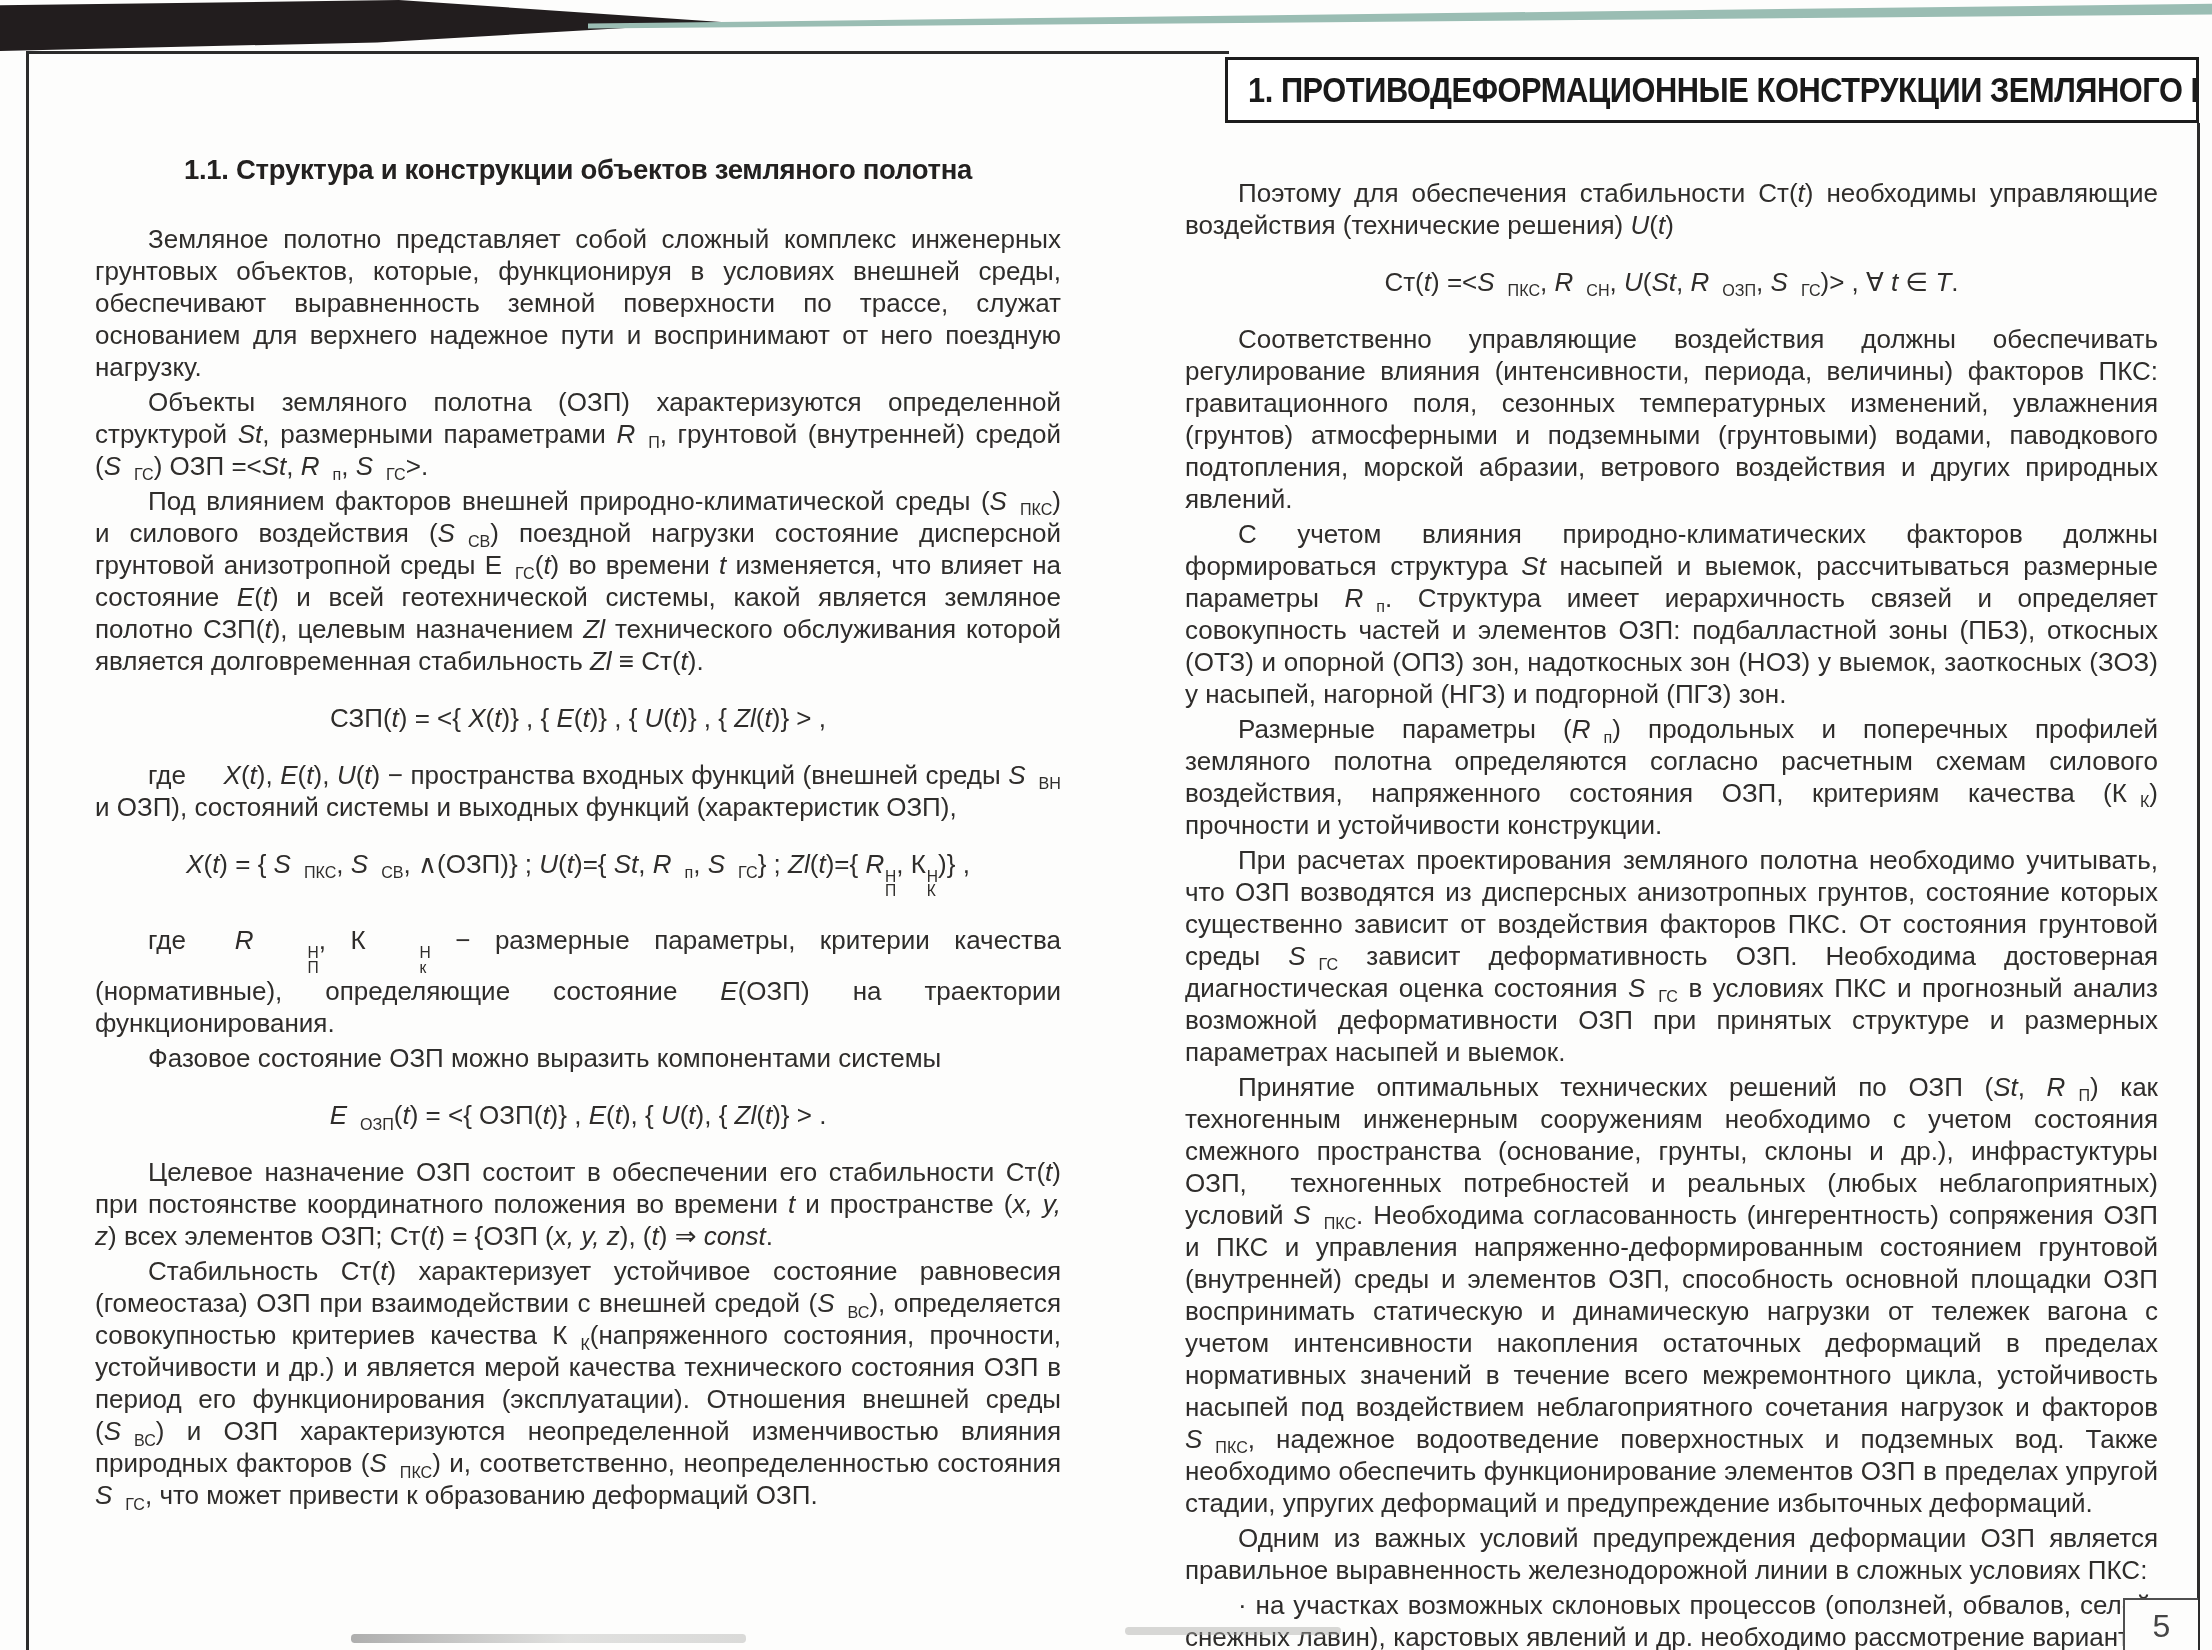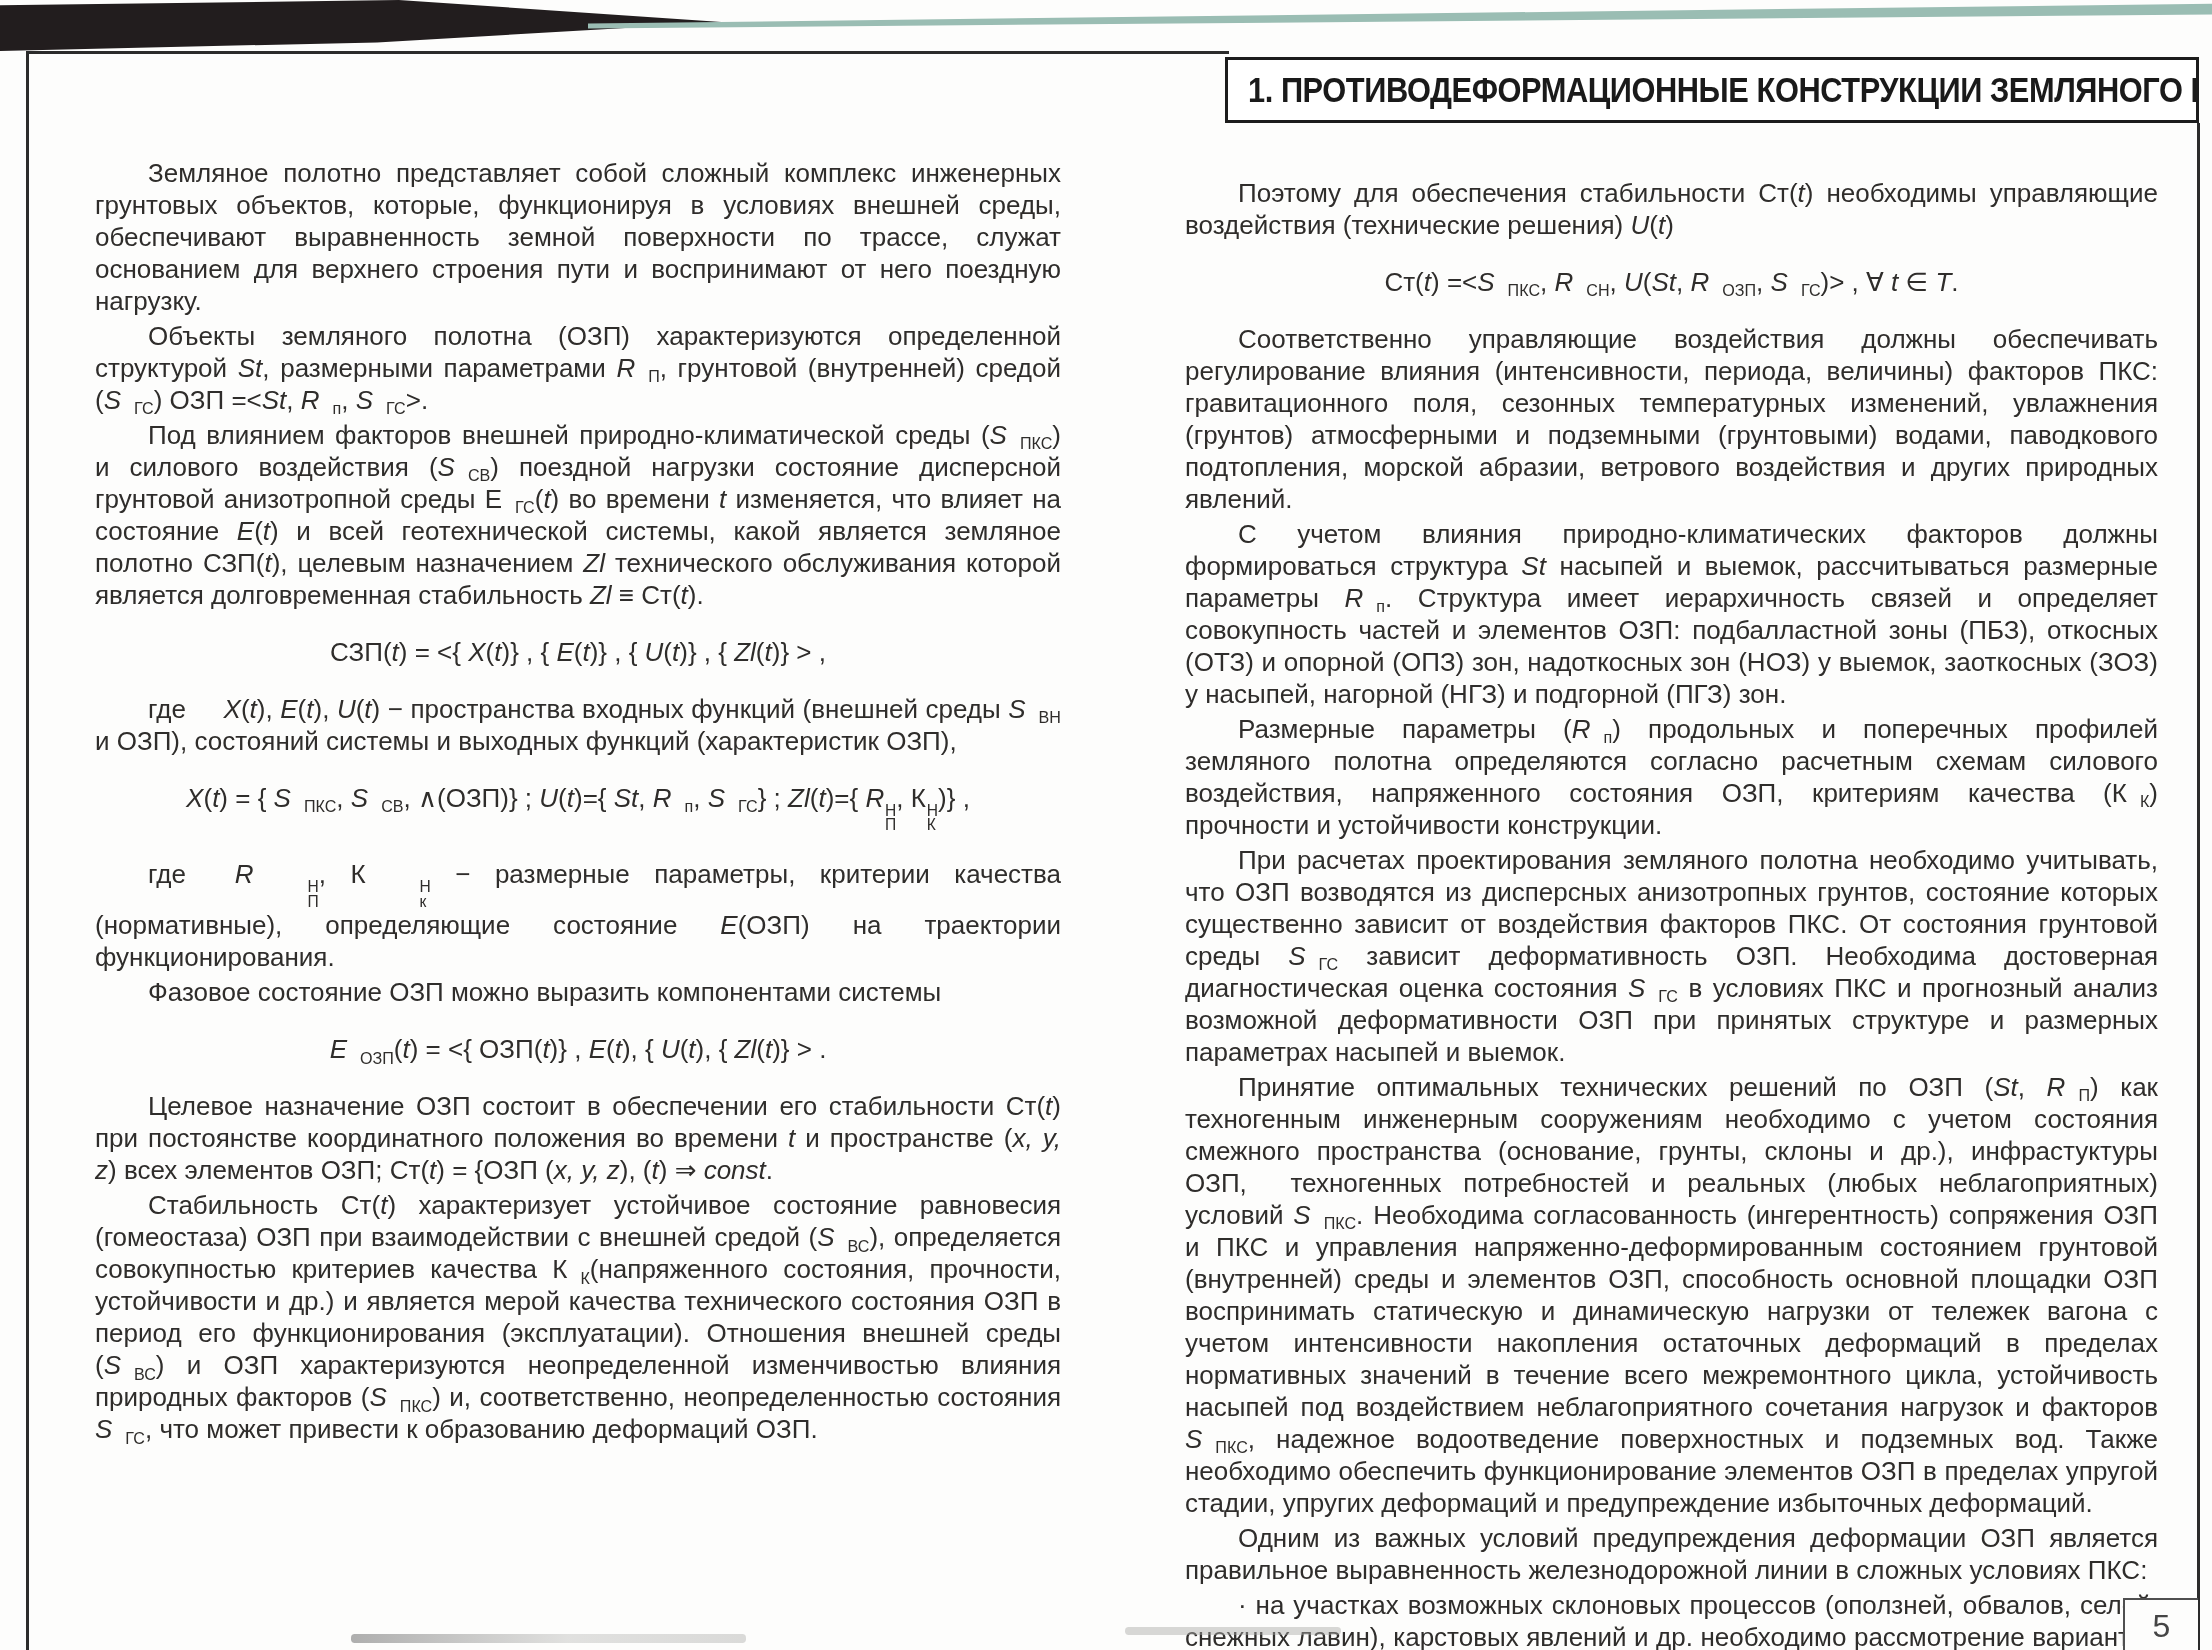--- a/index.html
+++ b/index.html
@@ -69,22 +69,23 @@
   <div class="band-teal"></div>
   <div class="frame-top"></div>
   <div class="frame-left"></div>
   <div class="frame-right"></div>
 
   <div class="chapter-box">
     <div class="chapter-title">1. ПРОТИВОДЕФОРМАЦИОННЫЕ КОНСТРУКЦИИ ЗЕМЛЯНОГО ПОЛОТНА</div>
   </div>
 
   <div class="col col-left">
+    <h2 class="section-title">1.1. Структура и конструкции объектов земляного полотна</h2>
     <div id="left-blocks">
-        <p class="p">Земляное полотно представляет собой сложный комплекс инженерных грунтовых объектов, которые, функционируя в условиях внешней среды, обеспечивают выравненность земной поверхности по трассе, служат основанием для верхнего строения пути и воспринимают от него поездную нагрузку.</p>
+        <p class="p">Земляное полотно представляет собой сложный комплекс инженерных грунтовых объектов, которые, функционируя в условиях внешней среды, обеспечивают выравненность земной поверхности по трассе, служат основанием для верхнего надежное пути и воспринимают от него поездную нагрузку.</p>
         <p class="p">Объекты земляного полотна (ОЗП) характеризуются определенной структурой <span class="it">St</span>, размерными параметрами <span class="it">R</span><span class="sb">П</span>, грунтовой (внутренней) средой (<span class="it">S</span><span class="sb">ГС</span>) ОЗП =&lt;<span class="it">St</span>, <span class="it">R</span><span class="sb">п</span>, <span class="it">S</span><span class="sb">ГС</span>&gt;.</p>
         <p class="p">Под влиянием факторов внешней природно-климатической среды (<span class="it">S</span><span class="sb">ПКС</span>) и силового воздействия (<span class="it">S</span><span class="sb">СВ</span>) поездной нагрузки состояние дисперсной грунтовой анизотропной среды Е<span class="sb">ГС</span>(<span class="it">t</span>) во времени <span class="it">t</span> изменяется, что влияет на состояние <span class="it">E</span>(<span class="it">t</span>) и всей геотехнической системы, какой является земляное полотно СЗП(<span class="it">t</span>), целевым назначением <span class="it">Zl</span> технического обслуживания которой является долговременная стабильность <span class="it">Zl</span> ≡ Ст(<span class="it">t</span>).</p>
         <p class="f">СЗП(<span class="it">t</span>) = &lt;{ <span class="it">X</span>(<span class="it">t</span>)} , { <span class="it">E</span>(<span class="it">t</span>)} , { <span class="it">U</span>(<span class="it">t</span>)} , { <span class="it">Zl</span>(<span class="it">t</span>)} &gt; ,</p>
         <p class="p">где&nbsp;&nbsp;&nbsp;&nbsp; <span class="it">X</span>(<span class="it">t</span>), <span class="it">E</span>(<span class="it">t</span>), <span class="it">U</span>(<span class="it">t</span>) − пространства входных функций (внешней среды <span class="it">S</span><span class="sb">ВН</span> и ОЗП), состояний системы и выходных функций (характеристик ОЗП),</p>
         <p class="f"><span class="it">X</span>(<span class="it">t</span>) = { <span class="it">S</span><span class="sb">ПКС</span>, <span class="it">S</span><span class="sb">СВ</span>, ∧(ОЗП)} ; <span class="it">U</span>(<span class="it">t</span>)={ <span class="it">St</span>, <span class="it">R</span><span class="sb">п</span>, <span class="it">S</span><span class="sb">ГС</span>} ; <span class="it">Zl</span>(<span class="it">t</span>)={ <span class="mst"><span class="it">R</span><span class="st">
               <span>Н</span>
               <span>П</span>
             </span></span>, <span class="mst"><span>К</span><span class="st">
               <span>Н</span>
               <span>К</span>

